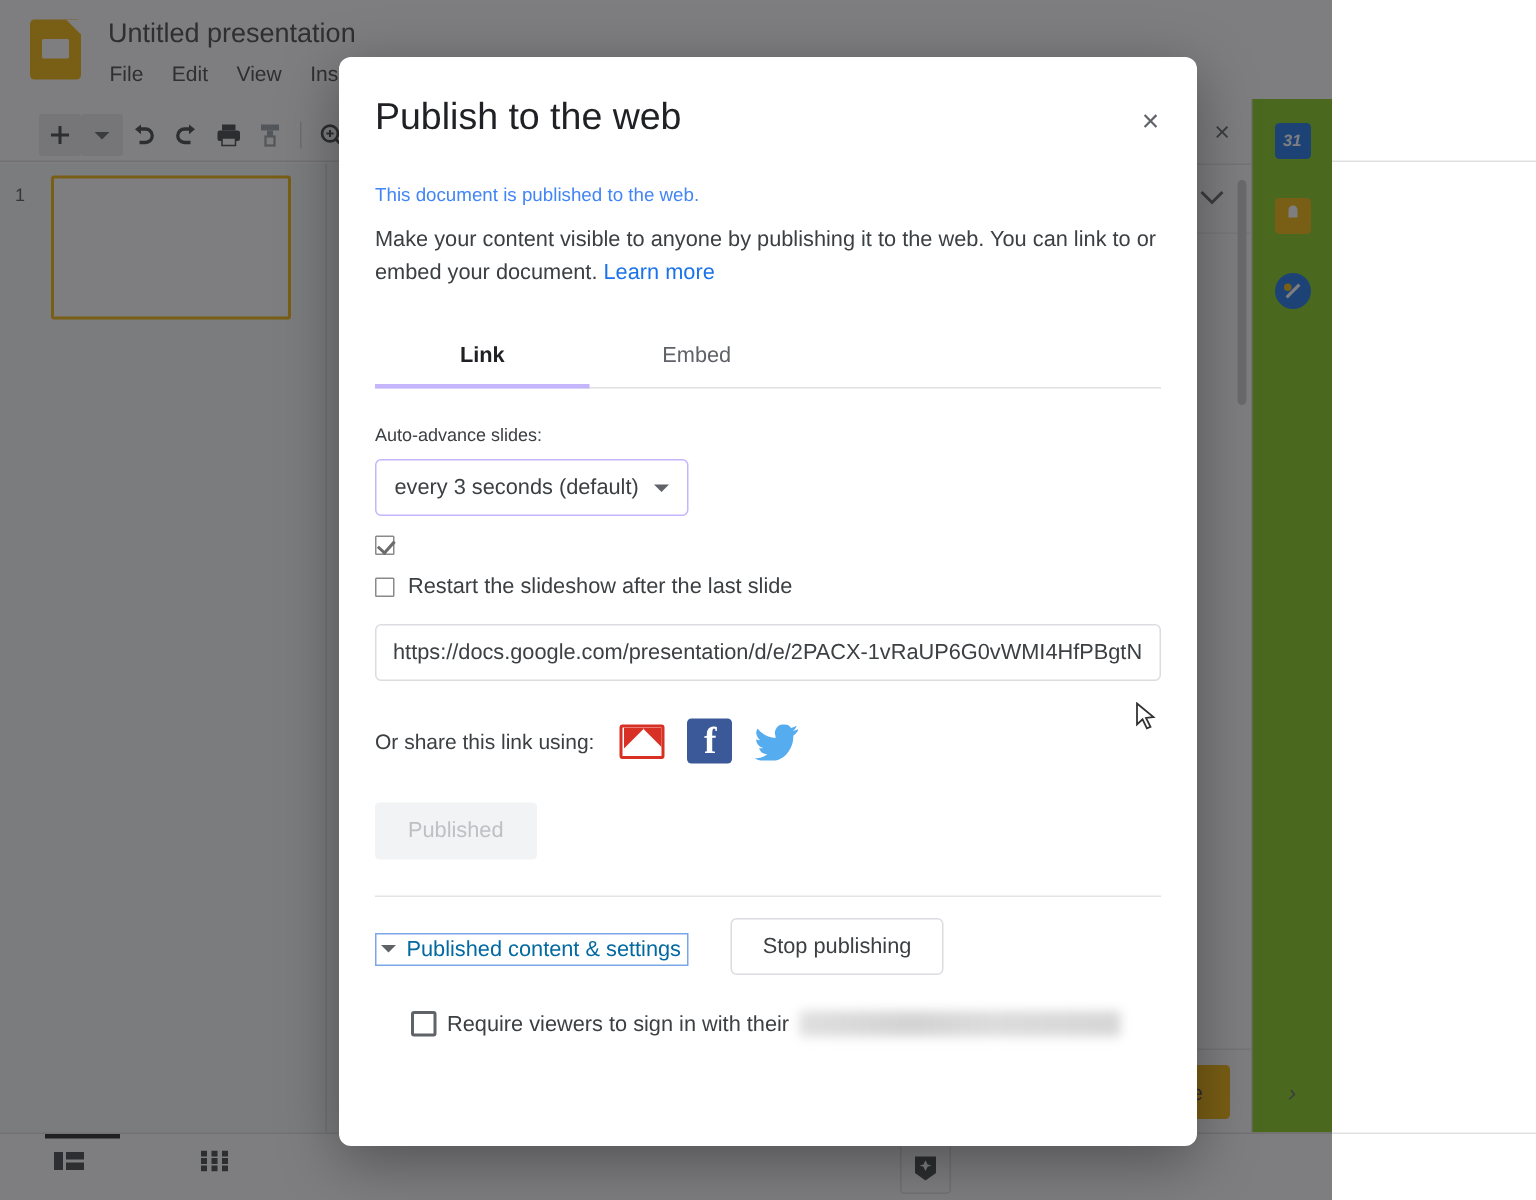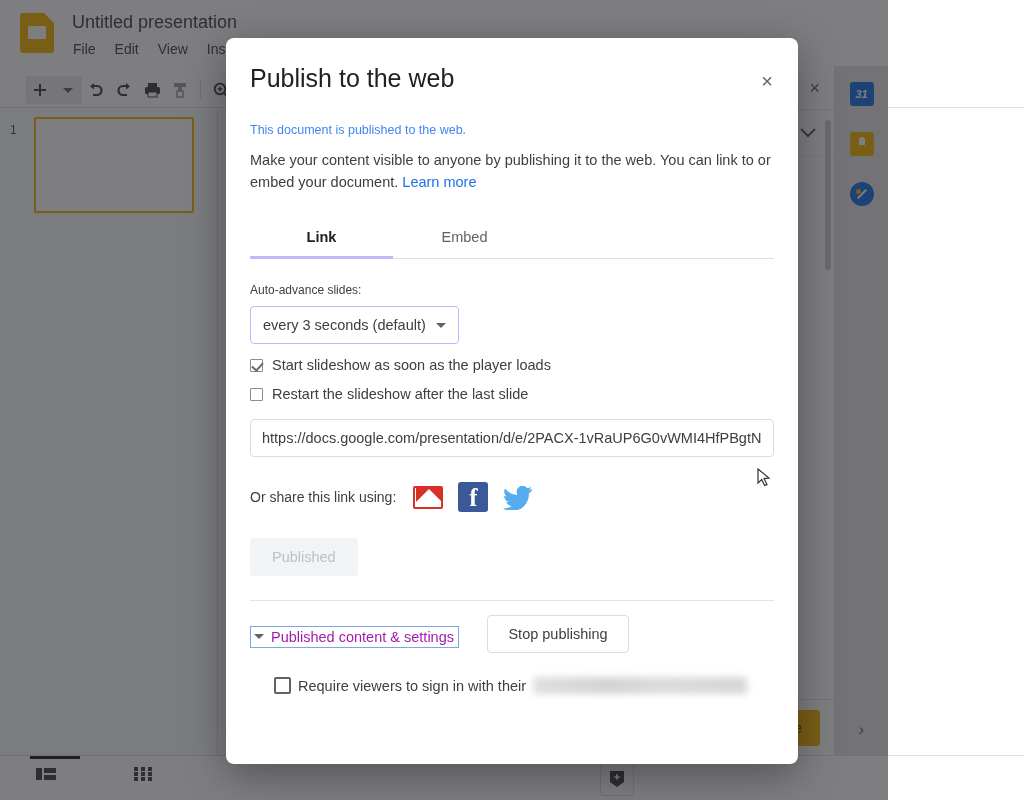--- a/index.html
+++ b/index.html
@@ -79,21 +79,21 @@
   .theme-card.dark .tc-title { color: #fff; }
   .theme-card.dark .tc-sub { color: #bbb; }
   .themes-scroll { position: absolute; right: 3px; top: 54px; width: 6px; height: 150px;
     background: #d0d0d0; border-radius: 3px; }
   .themes-foot { position: absolute; left: 0; right: 0; bottom: 0; height: 56px;
     border-top: 1px solid #e8e8e8; display:flex; align-items:center; justify-content:flex-end; padding-right: 14px;}
   .import-btn { background: #f4b400; color: #3c3c3c; font-size: 14px; padding: 10px 18px; border-radius: 3px; }
 
   
   .rail { position: absolute; right: 0; top: 66px; width: 54px; bottom: 45px;
-    background: #e5e5e5; border-left: 1px solid #e0e0e0; display: flex; flex-direction: column;
+    background: #84cc16; border-left: 1px solid #e0e0e0; display: flex; flex-direction: column;
     align-items: center; padding-top: 16px; gap: 26px; font-style: italic; }
   .rail-icon { width: 24px; height: 24px; border-radius: 3px; display:flex; align-items:center;
     justify-content:center; font-size: 11px; color:#fff; font-weight: bold;}
   .ri-cal { background: #1a73e8; }
   .ri-keep { background: #f4b400; border-radius: 3px; position: relative;}
   .ri-keep:after{content:""; position:absolute; left:9px; top:5px; width:6px;height:8px;
     background:#fff; border-radius: 3px 3px 0 0;}
   .ri-tasks { background: #1a73e8; border-radius: 50%; position: relative;}
   .ri-tasks:after{content:""; position:absolute; left:6px; top:11px; width:12px;height:2px;
     background:#fff; transform: rotate(-45deg);}
@@ -161,21 +161,21 @@
 
   .published-btn { margin-top: 26px; display: inline-block; background: #f1f3f4; color: #bdc1c6;
     font-size: 14.5px; padding: 11px 22px; border-radius: 3px; }
 
   .hr { margin-top: 24px; height: 1px; background: #e4e4e4; }
 
   .disclose { margin-top: 21px; display: inline-flex; align-items: center; gap: 7px;
     border: 1px solid #7aa7e8; padding: 2px 4px 2px 3px; }
   .disclose .tri { width: 0; height: 0; border-left: 5px solid transparent;
     border-right: 5px solid transparent; border-top: 5px solid #5f6368; }
-  .disclose span { font-size: 14.5px; color: #a21caf; }
+  .disclose span { font-size: 14.5px; color: #0369a1; }
 
   .stop-btn { margin-top: 14px; margin-left: 24px; display: inline-block; border: 1px solid #dadce0;
     border-radius: 4px; font-size: 14.5px; color: #3c4043; padding: 10px 20px; }
 
   .signin-row { display: flex; align-items: center; gap: 7px; margin-top: 24px; margin-left: 24px; }
   .signin-row .cbox2 { width: 17px; height: 17px; border: 2px solid #5f6368; border-radius: 2px;
     background: #fff; flex: none; }
   .signin-row .txt { font-size: 14.5px; color: #3c4043; white-space: nowrap; }
   .redacted { width: 214px; height: 17px; background: linear-gradient(90deg,#dfdfdf,#d3d3d3 35%,#dcdcdc 60%,#d6d6d6);
     filter: blur(3.5px); border-radius: 2px; }
@@ -348,21 +348,20 @@
       </div>
 
       <div class="field-label">Auto-advance slides:</div>
       <div class="select">
         <span>every 3 seconds (default)</span>
         <span class="caret"></span>
       </div>
 
       <div class="cbrow">
         <div class="cbox checked"></div>
-        <span>Start slideshow as soon as the player loads</span>
       </div>
 
       <div class="cbrow">
         <div class="cbox"></div>
         <span>Restart the slideshow after the last slide</span>
       </div>
 
       <div class="url-field">
         <span>https://docs.google.com/presentation/d/e/2PACX-1vRaUP6G0vWMI4HfPBgtN</span>
       </div>

